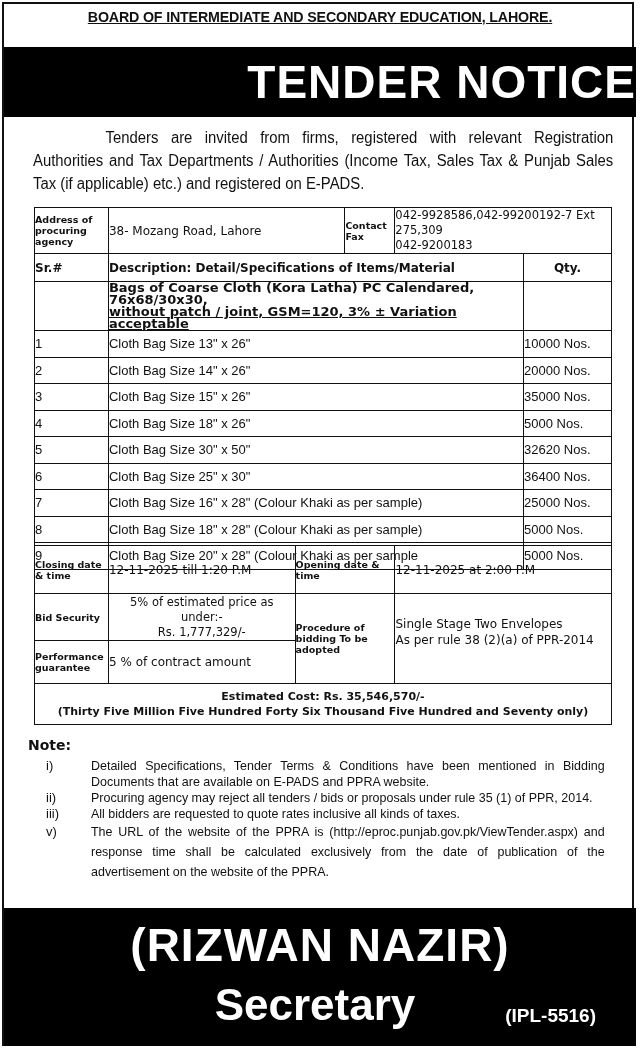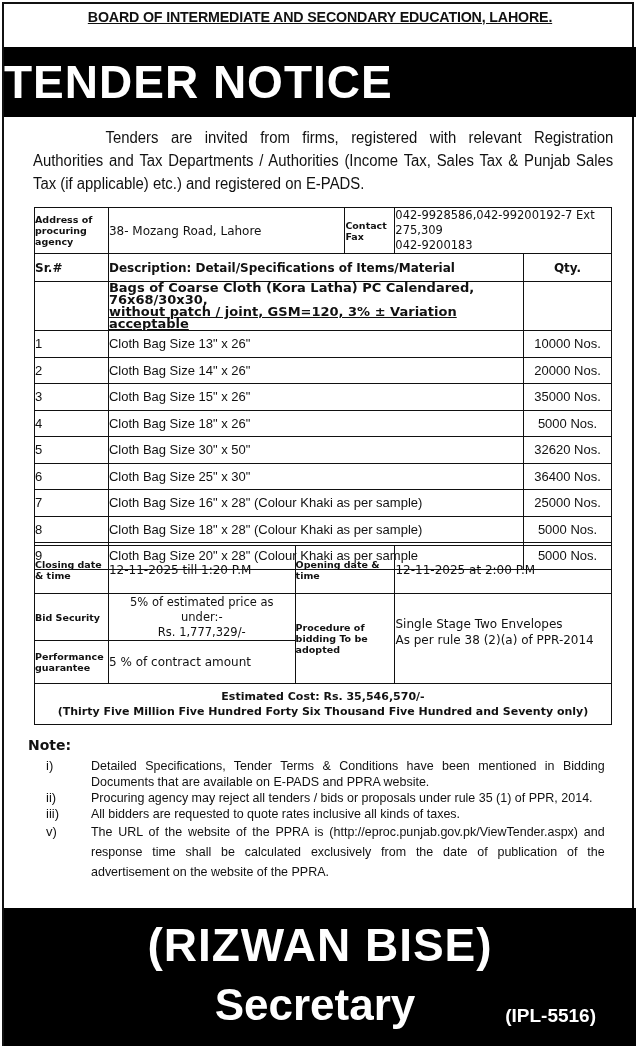--- a/index.html
+++ b/index.html
@@ -1,30 +1,30 @@
 <!DOCTYPE html>
 <html><head>
 <meta charset="utf-8">
 <style>
   html, body { margin:0; padding:0; background:#fff; }
   body { width:640px; height:1050px; position:relative; overflow:hidden; font-family:"Liberation Sans", sans-serif; color:#111; }
   .frame { position:absolute; left:2px; top:2px; width:632px; height:1044px; border:2px solid #111; box-sizing:border-box; }
   .board { position:absolute; left:0; top:8px; width:640px; text-align:center; font-size:15.5px; font-weight:bold; text-decoration:underline; letter-spacing:-0.2px; transform:scaleX(0.92); }
   .band-top { position:absolute; left:4px; top:47px; width:632px; height:70px; background:#000; }
-  .band-top .title { color:#fff; font-size:46px; font-weight:bold; text-align:left; line-height:70px; letter-spacing:1px; }
+  .band-top .title { color:#fff; font-size:46px; font-weight:bold; text-align:right; line-height:70px; letter-spacing:1px; }
   .intro { position:absolute; left:33px; top:126px; width:580px; font-size:16px; line-height:23px; text-align:justify; transform:scaleX(0.93); transform-origin:left top; width:624px; }
   .intro .indent { display:inline-block; width:78px; }
   table.main { position:absolute; left:34px; top:207px; width:578px; border-collapse:collapse; font-family:"DejaVu Sans", sans-serif; }
   table.main td { border:1.5px solid #111; padding:0 0; vertical-align:middle; }
   .lbl { font-size:9.5px; font-weight:bold; line-height:11px; }
   .val { font-size:12px; }
   .hdr { font-size:12px; font-weight:bold; }
   .spec { font-size:13px; font-weight:bold; line-height:12px; }
   .item { font-family:"Liberation Sans", sans-serif; font-size:13px; }
-  .qty { text-align:center; font-family:"Liberation Sans", sans-serif; font-size:13px; }
+  .qty { text-align:left; font-family:"Liberation Sans", sans-serif; font-size:13px; }
   .cost { text-align:center; font-weight:bold; font-size:11px; line-height:15px; }
   .note-title { position:absolute; left:28px; top:737px; font-family:"DejaVu Sans", sans-serif; font-weight:bold; font-size:14px; }
   .notes { position:absolute; left:46px; top:758px; width:580px; font-size:13px; line-height:16px; }
   .note { display:flex; margin-bottom:0px; }
   .note .num { width:45px; flex:none; }
   .note .txt { flex:1; text-align:justify; transform:scaleX(0.96); transform-origin:left top; }
   .note .txt a { color:#111; text-decoration:underline; }
   .band-bot { position:absolute; left:4px; top:908px; width:632px; height:138px; background:#000; color:#fff; }
   .sig-name { position:absolute; left:0; width:632px; top:10px; text-align:center; font-size:46px; font-weight:bold; letter-spacing:1px; }
   .sig-title { position:absolute; left:0; width:632px; top:72px; text-align:center; font-size:44px; font-weight:bold; padding-right:10px; box-sizing:border-box; }
@@ -180,16 +180,16 @@
       <span class="num">iii)</span>
       <span class="txt">All bidders are requested to quote rates inclusive all kinds of taxes.</span>
     </div>
   <div class="note" style="line-height:20px">
       <span class="num">v)</span>
       <span class="txt">The URL of the website of the PPRA is (http://eproc.punjab.gov.pk/ViewTender.aspx) and response time shall be calculated exclusively from the date of publication of the advertisement on the website of the PPRA.</span>
     </div>
 </div>
 
 <div class="band-bot">
-  <div class="sig-name">(RIZWAN BISE)</div>
+  <div class="sig-name">(RIZWAN NAZIR)</div>
   <div class="sig-title">Secretary</div>
   <div class="ipl">(IPL-5516)</div>
 </div>
 
 </body></html>

